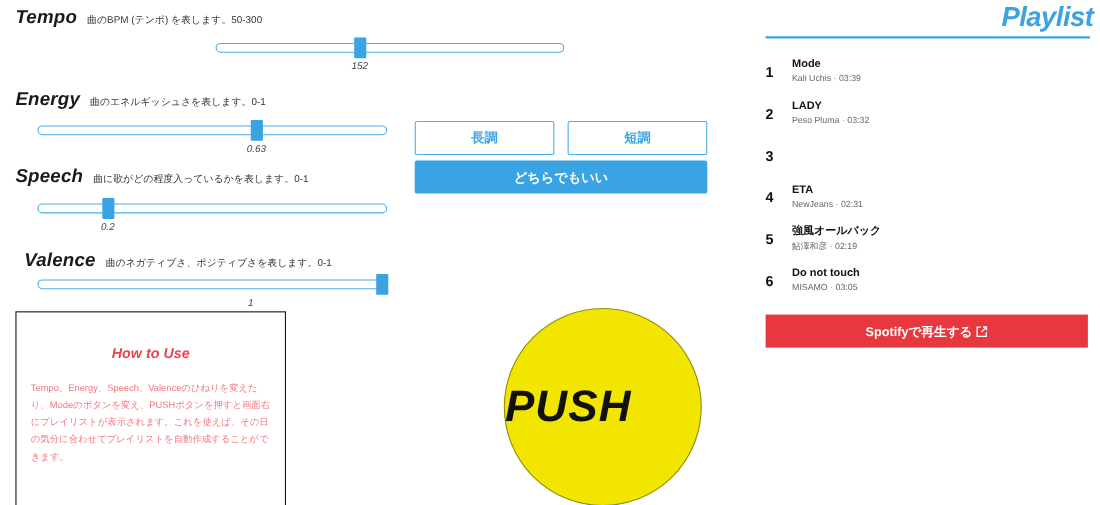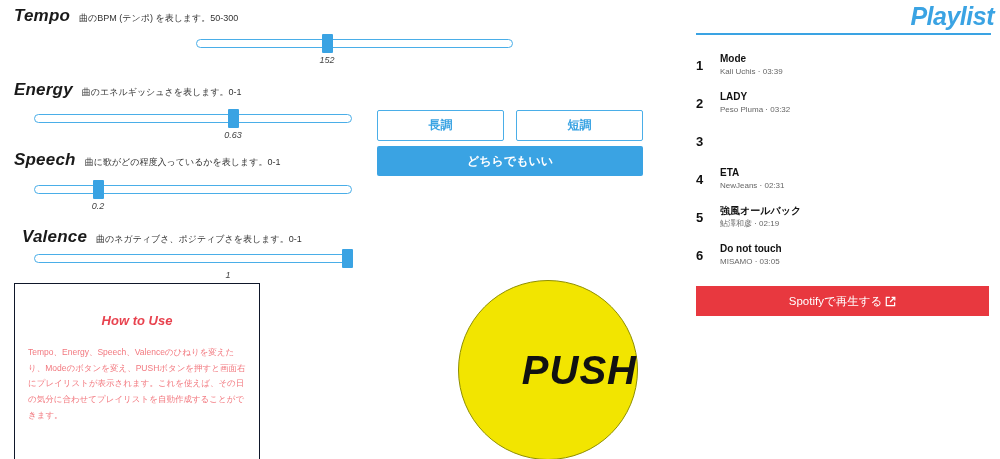--- a/index.html
+++ b/index.html
@@ -163,21 +163,21 @@
     position: absolute;
     left: 458px;
     top: 280px;
     width: 180px;
     height: 180px;
     border-radius: 50%;
     background: #f2e500;
     border: 1px solid #8f8f00;
     display: flex;
     align-items: center;
-    justify-content: flex-end;
+    justify-content: flex-start;
     cursor: pointer;
   }
   #push-label {
     font-size: 40px;
     font-weight: 700;
     font-style: italic;
     color: #111;
     letter-spacing: 1px;
   }
 
@@ -234,21 +234,21 @@
   #spotify-button {
     position: absolute;
     left: 6px;
     top: 286px;
     width: 293px;
     height: 30px;
     background: #e8383f;
     color: #ffffff;
     border: none;
     font-size: 11.5px;
-    font-weight: 400;
+    font-weight: 700;
     display: flex;
     align-items: center;
     justify-content: center;
     gap: 3px;
     cursor: pointer;
   }
   #external-link-icon { display: inline-flex; }
 </style>
 </head>
 <body>

